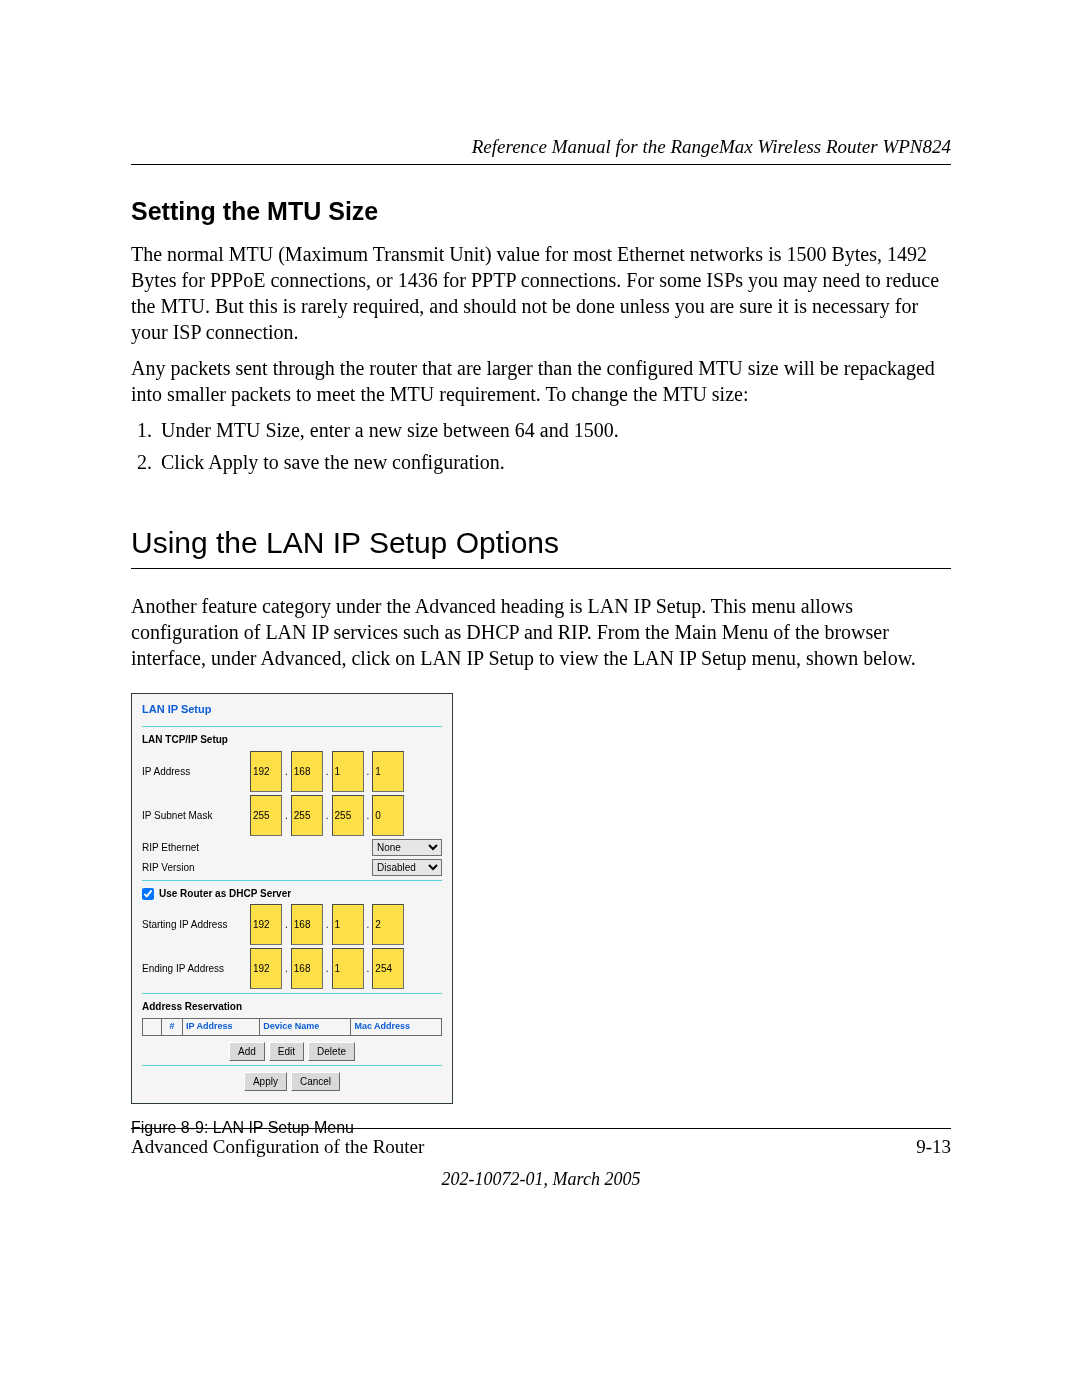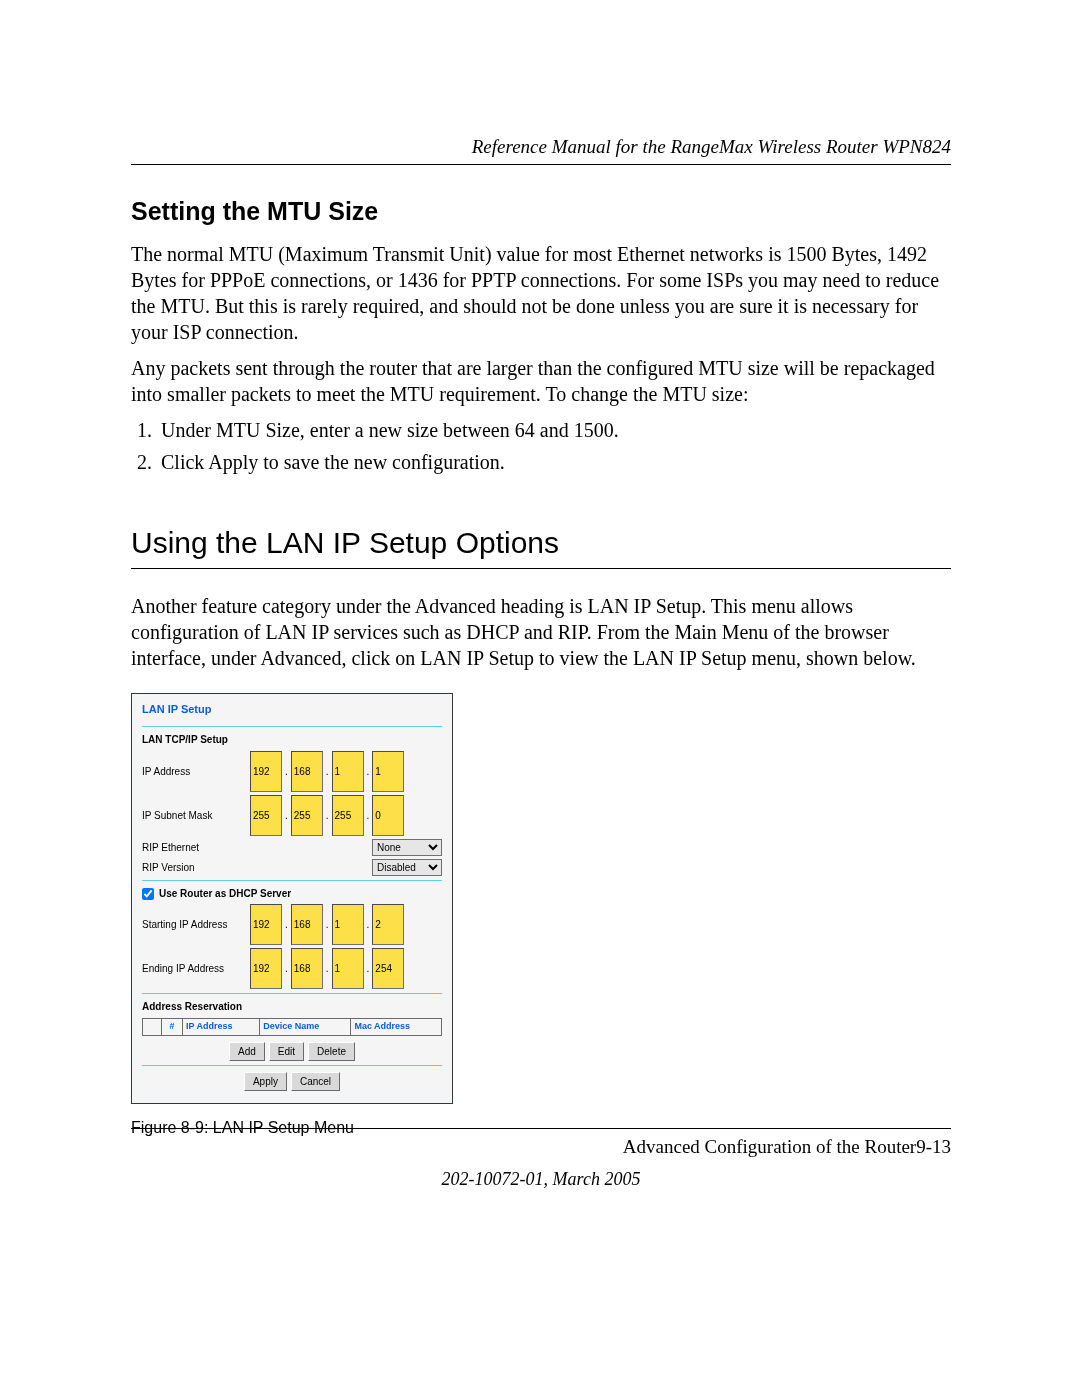--- a/index.html
+++ b/index.html
@@ -7,21 +7,21 @@
   .page{position:absolute;left:131px;top:135px;width:820px;}
   .running-head{font-style:italic;text-align:right;font-size:19px;margin-bottom:4px;}
   .rule{border:none;border-top:1.5px solid #000;margin:0;}
   .sec-h2{font-family:Arial,Helvetica,sans-serif;font-weight:bold;font-size:25px;margin:30px 0 14px 0;}
   .sec-h1{font-family:Arial,Helvetica,sans-serif;font-weight:normal;font-size:30px;margin:48px 0 6px 0;}
   .para{margin:8px 0 10px 0;font-size:20px;}
   .ol{margin:6px 0 0 0;padding-left:26px;font-size:20px;}
   .ol li{padding-left:4px;margin:6px 0;}
   .fig-caption{font-family:Arial,Helvetica,sans-serif;font-weight:normal;font-size:16px;margin-top:14px;}
   .footer{position:absolute;left:131px;width:820px;top:1128px;}
-  .footer-line{display:flex;justify-content:flex-end;font-size:19px;margin-top:6px;}
+  .footer-line{display:flex;justify-content:space-between;font-size:19px;margin-top:6px;}
   .footer-doc{text-align:center;font-style:italic;font-size:18px;margin-top:8px;}
 
   
   .shot-wrap{margin-top:22px;}
   .shot{width:300px;border:1.5px solid #2d3a3e;background:#f5f5f5;
         font-family:"MS Sans Serif",Tahoma,Arial,sans-serif;font-size:10px;
         padding:8px 10px 12px 10px;color:#000;}
   .shot .title{color:#0b5cd6;font-weight:bold;font-size:11px;margin-bottom:10px;}
   .shot .sec-rule{border:none;border-top:1px solid #5ad2e0;margin:4px 0 6px 0;}
   .shot .subhead{font-weight:bold;margin:4px 0 5px 0;}

